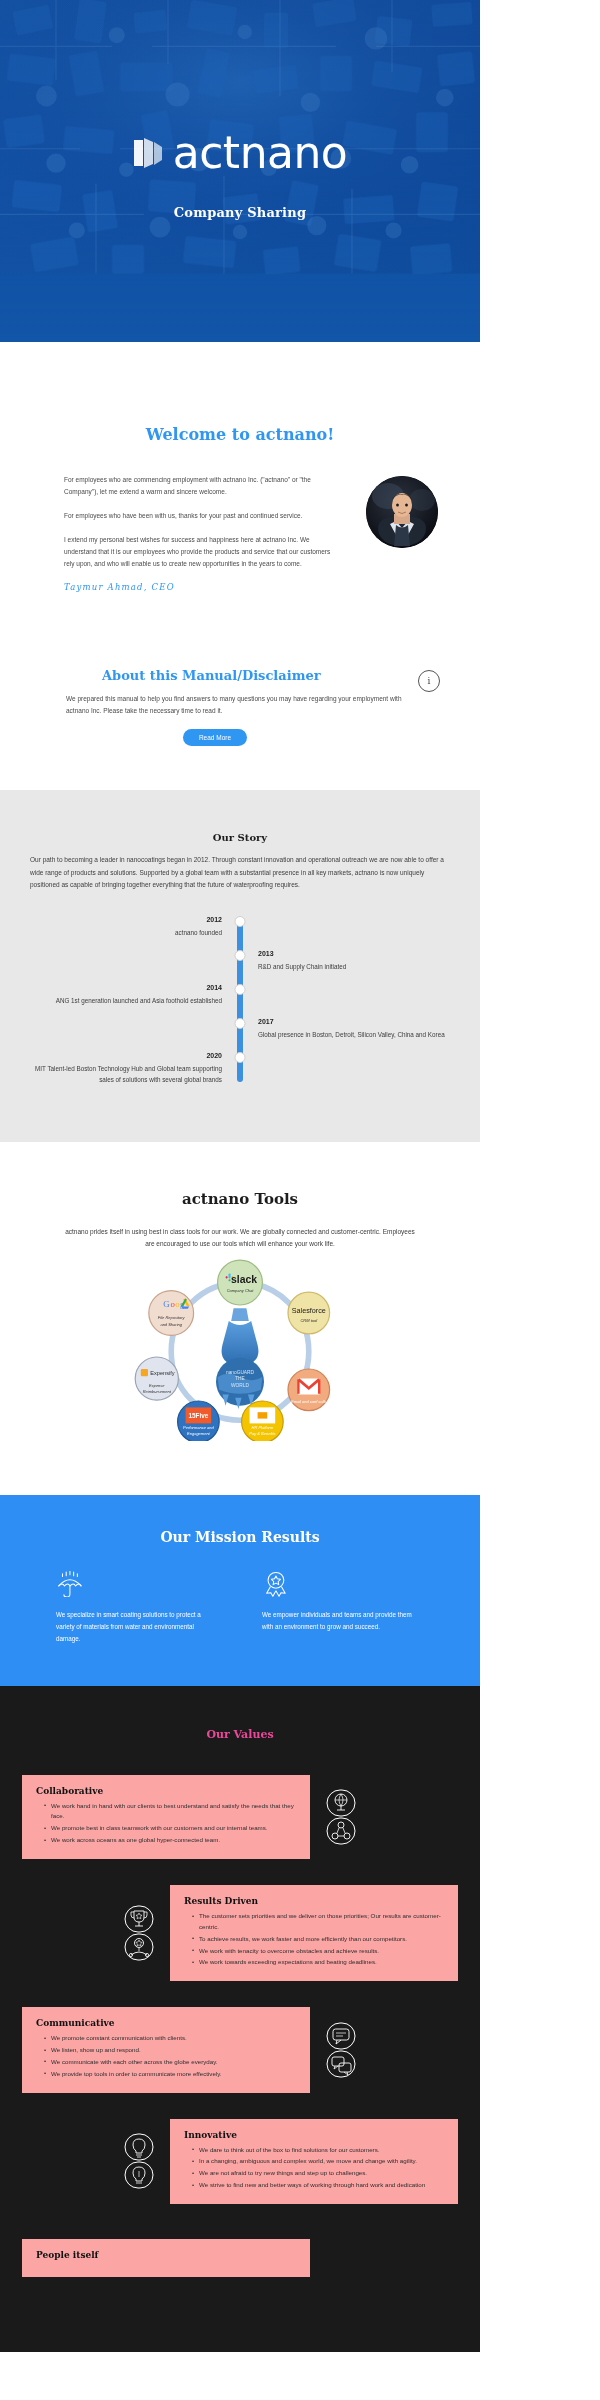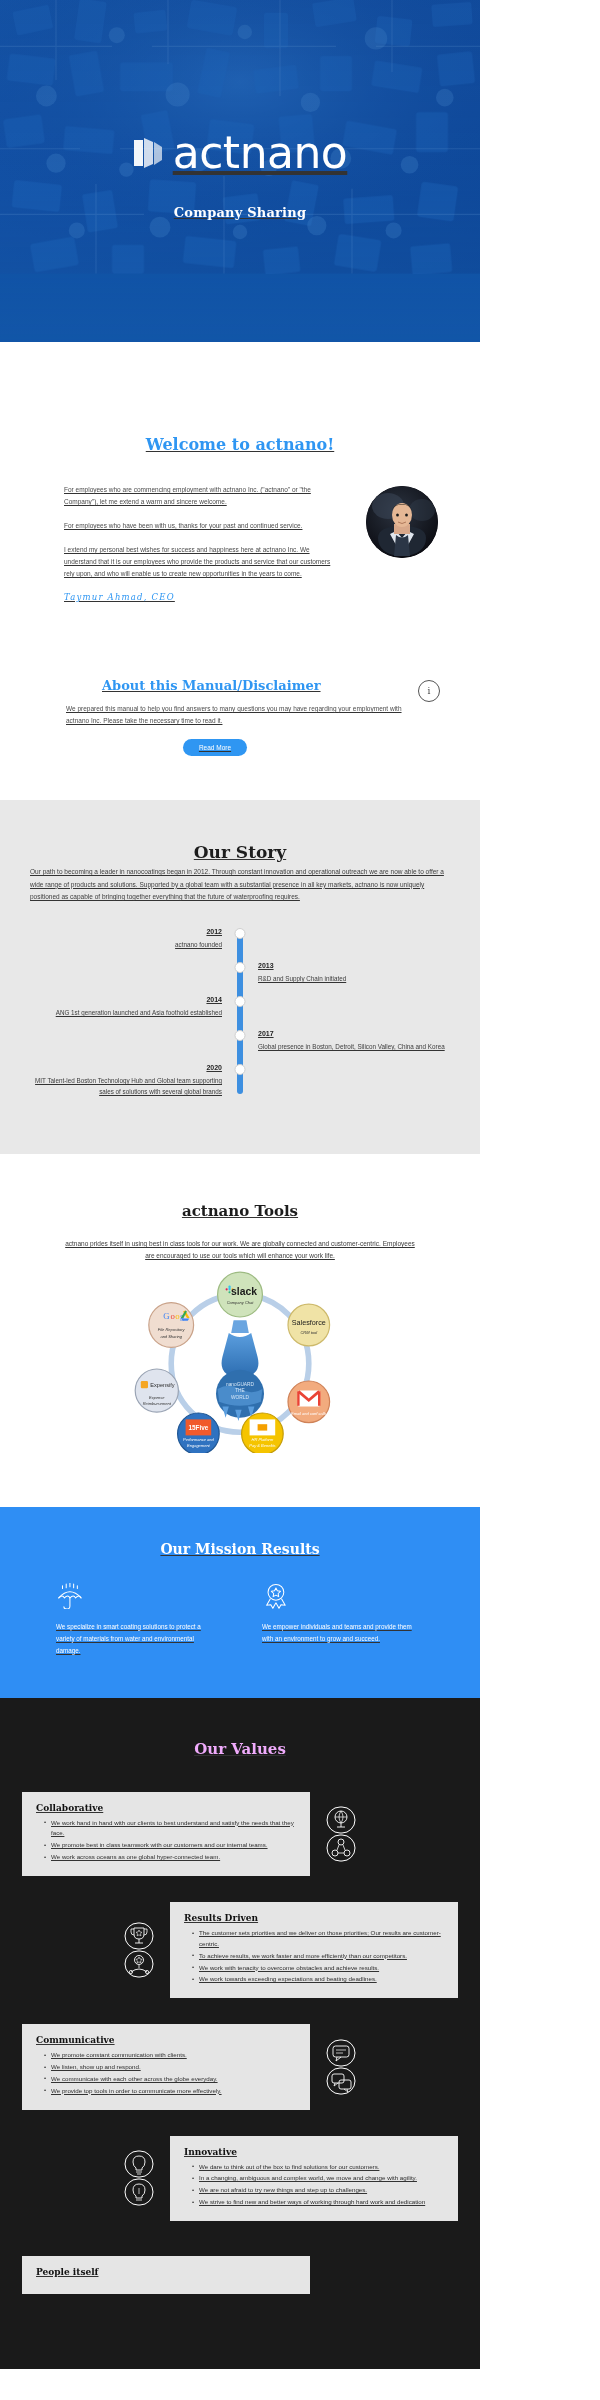--- a/index.html
+++ b/index.html
@@ -3,21 +3,21 @@
 <meta charset="utf-8">
 <style>
   * { box-sizing: border-box; margin: 0; padding: 0; }
   html, body { width: 600px; }
   body {
     font-family: "Liberation Sans", sans-serif;
     background: #ffffff;
     color: #333;
     -webkit-font-smoothing: antialiased;
   }
-  .page { width: 480px; position: relative; overflow: hidden; text-decoration: underline; }
+  .page { width: 480px; position: relative; overflow: hidden; }
 
   
   .hero {
     position: relative;
     height: 342px;
     background: #1256a8;
     overflow: hidden;
   }
   .hero-bg { position: absolute; inset: 0; }
   .hero-overlay {
@@ -51,21 +51,21 @@
   }
 
   
   .sec-title {
     font-family: "DejaVu Serif", serif;
     font-weight: 700;
     text-align: center;
   }
 
   
-  .welcome { padding: 83px 0 40px; background:#fff;margin-top:10px; }
+  .welcome { padding: 83px 0 40px; background:#fff; }
   .welcome h2 {
     font-family: "DejaVu Serif", serif;
     font-size: 16px; font-weight: 700;
     color: #2f96f2;
     text-align: center;
     margin-bottom: 26px;
   }
   .welcome-row {
     display: flex;
     align-items: flex-start;
@@ -130,21 +130,21 @@
     width: 22px; height: 22px;
     border: 1px solid #555;
     border-radius: 50%;
     display: flex; align-items: center; justify-content: center;
     font-family: "DejaVu Serif", serif;
     font-size: 9px; color: #444;
   }
 
   
   .story { background: #e8e8e8; padding: 42px 0 56px; }
-  .story h2 { font-size: 17px; color: #1d1d1d; margin-bottom: 4px; }
+  .story h2 { font-size: 10px; color: #1d1d1d; margin-bottom: 11px; }
   .story-intro {
     font-size: 6.5px; line-height: 1.95; color: #3c3c3c;
     padding: 0 30px; text-align: left;
     margin-bottom: 24px;
   }
   .timeline { position: relative; padding: 0 30px; }
   .tl-line {
     position: absolute;
     left: 50%; transform: translateX(-50%);
     top: 4px; bottom: 4px;
@@ -181,29 +181,29 @@
   
   .mission { background: #2f8ef4; padding: 34px 0 40px; color:#fff; }
   .mission h2 { font-size: 14px; color:#fff; margin-bottom: 26px; }
   .mission-cols { display:flex; padding: 0 56px; gap: 44px; }
   .mission-col { flex:1; }
   .mission-icon { height: 26px; margin-bottom: 12px; display:block; }
   .mission-col p { font-size: 6.3px; line-height: 1.95; color:#fff; }
 
   
   .values { background:#1a1a1a; padding: 42px 0 40px; }
-  .values h2 { font-size: 15px; color:#f0abfc; margin-bottom: 34px; }
+  .values h2 { font-size: 11px; color:#ec4899; margin-bottom: 34px; }
   .value-row {
     display:flex; align-items:center;
     margin-bottom: 26px;
     padding: 0 22px;
   }
   .value-row.right { flex-direction: row-reverse; }
   .value-card {
-    background:#e5e5e5;
+    background:#fca5a5;
     padding: 11px 14px 12px;
     flex: 1;
     max-width: 318px;
   }
   .value-card h3 {
     font-family: "DejaVu Serif", serif;
     font-size: 9px; font-weight:700; color:#111;
     margin-bottom: 5px;
   }
   .value-card ul { list-style: none; padding-left: 8px; }

